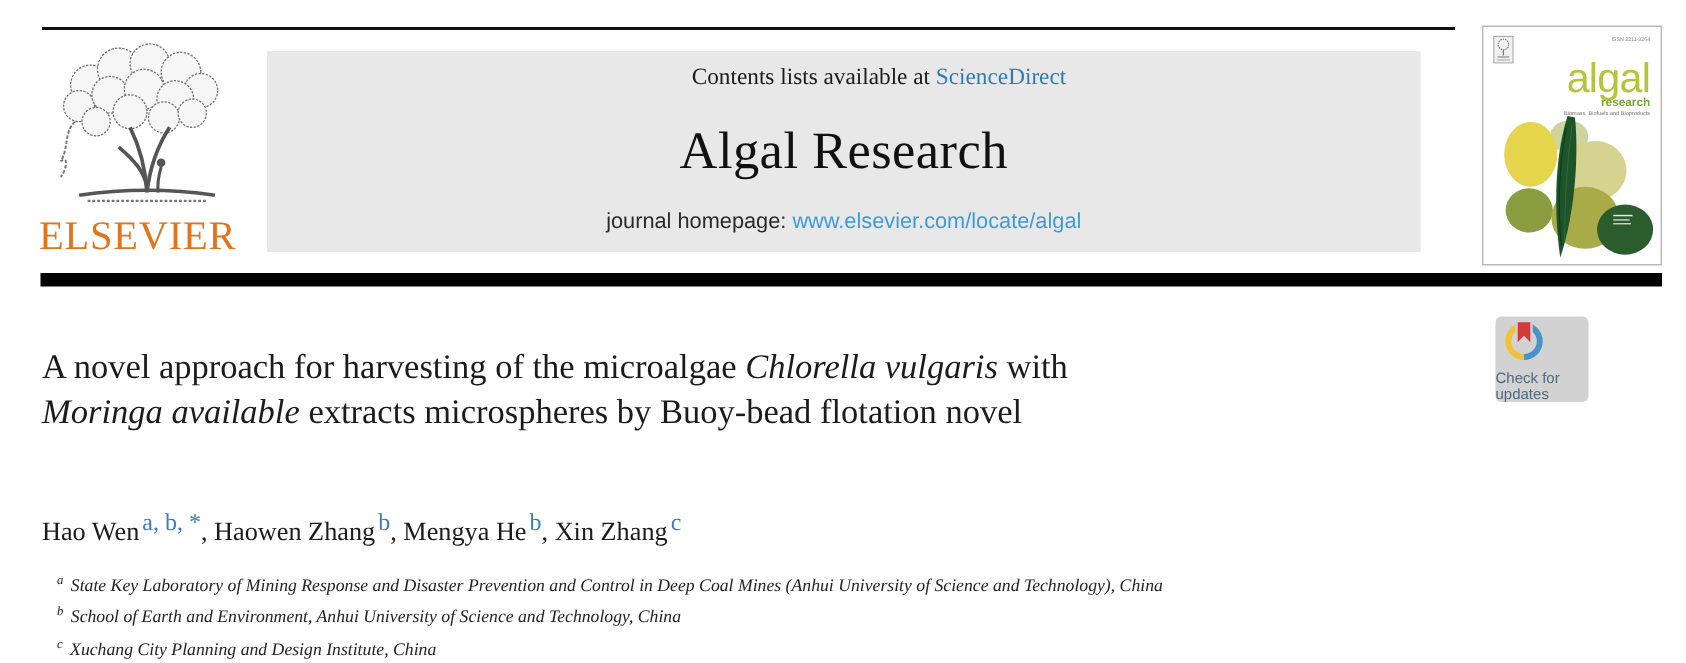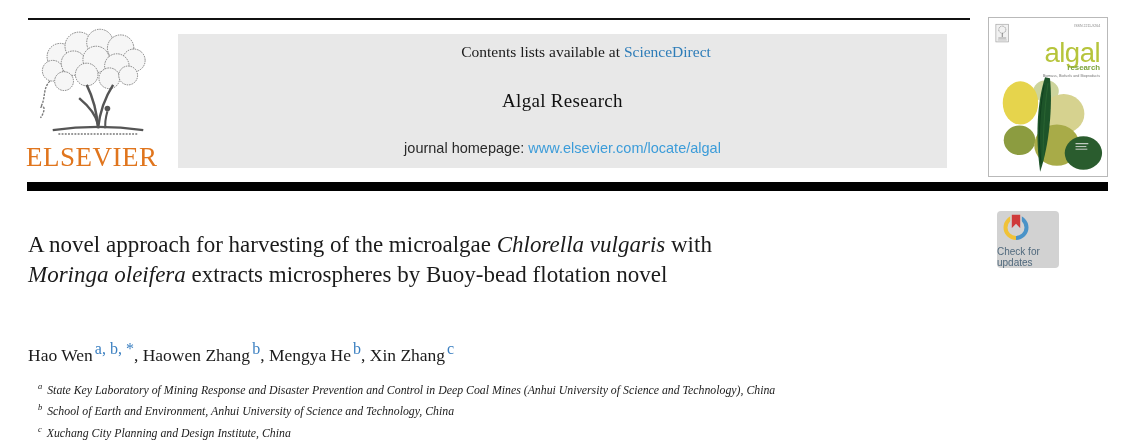--- a/index.html
+++ b/index.html
@@ -13,21 +13,21 @@
   .elsevier svg{display:block;margin-left:6px;}
   .els-text{font-family:"Liberation Serif",serif;font-size:27px;letter-spacing:.5px;
             color:var(--elsevier-orange,#e0751d);margin-top:2px;}
 
   
   .banner{position:absolute;left:178px;top:34px;width:769px;height:134px;
           background:var(--banner-gray,#e8e8e8);display:flex;flex-direction:column;
           justify-content:space-between;align-items:center;padding:9px 0 12px 0;box-sizing:border-box;}
   .contents-line{font-size:15.5px;color:#1b1b1b;margin-left:47px;}
   .link-sd{color:var(--link-blue,#2d7cb8);text-decoration:none;cursor:pointer;}
-  .journal-title{font-size:19px;color:#111;letter-spacing:.3px;}
+  .journal-title{font-size:35px;color:#111;letter-spacing:.3px;}
   .homepage-line{font-family:"Liberation Sans",sans-serif;font-size:14.5px;color:#2a2a2a;}
   .link-url{color:var(--url-blue,#3c9cd9);text-decoration:none;cursor:pointer;}
 
   
   .cover{position:absolute;left:988px;top:17px;width:120px;height:160px;background:#fff;
          border:1px solid #b9b9b9;box-sizing:border-box;cursor:pointer;}
   .cover svg{display:block;}
 
   .blackbar{position:absolute;left:27px;top:182px;width:1081px;height:9px;background:#000;}
 
@@ -120,21 +120,21 @@
         <path d="M60 66 C56 95 55 120 55 145" stroke="#2f6b35" stroke-width="0.7" fill="none"></path>
         <rect x="88" y="127" width="13" height="1" fill="#e9e9e9"></rect>
         <rect x="88" y="130" width="11" height="0.9" fill="#dcdcdc"></rect>
         <rect x="88" y="132.6" width="12" height="0.9" fill="#dcdcdc"></rect>
       </g>
     </svg>
   </div>
 
   <div class="blackbar"></div>
 
-  <h1 class="title"><span>A novel approach for harvesting of the microalgae </span><i>Chlorella vulgaris</i><span> with</span><br><i>Moringa oleifera</i><span> extracts microspheres by Buoy-bead flotation novel</span></h1>
+  <h1 class="title"><span>A novel approach for harvesting of the microalgae </span><i>Chlorella vulgaris</i><span> with</span><br><i>Moringa available</i><span> extracts microspheres by Buoy-bead flotation novel</span></h1>
 
   <div class="badge">
     <svg width="38" height="32" viewBox="0 0 38 32">
       <path d="M19 4 A10.5 10.5 0 0 0 19 25" stroke="#f0c237" stroke-width="4" fill="none"></path>
       <path d="M19 25 A10.5 10.5 0 0 0 19 4" stroke="#4a93c8" stroke-width="4" fill="none"></path>
       <path d="M14 1 h10 v16 l-5 -5 l-5 5 z" fill="#cf3a3a" stroke="#d2d2d2" stroke-width="1.6"></path>
     </svg>
     <div class="badge-text">
       <span>Check for</span><br><span>updates</span>
     </div>

